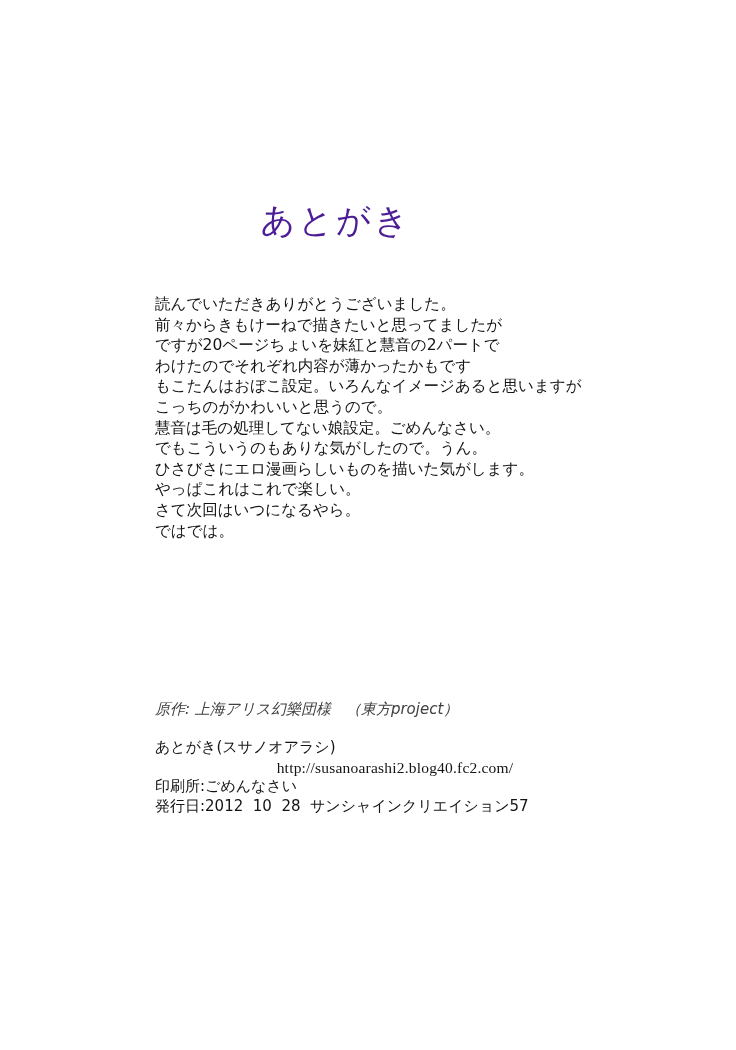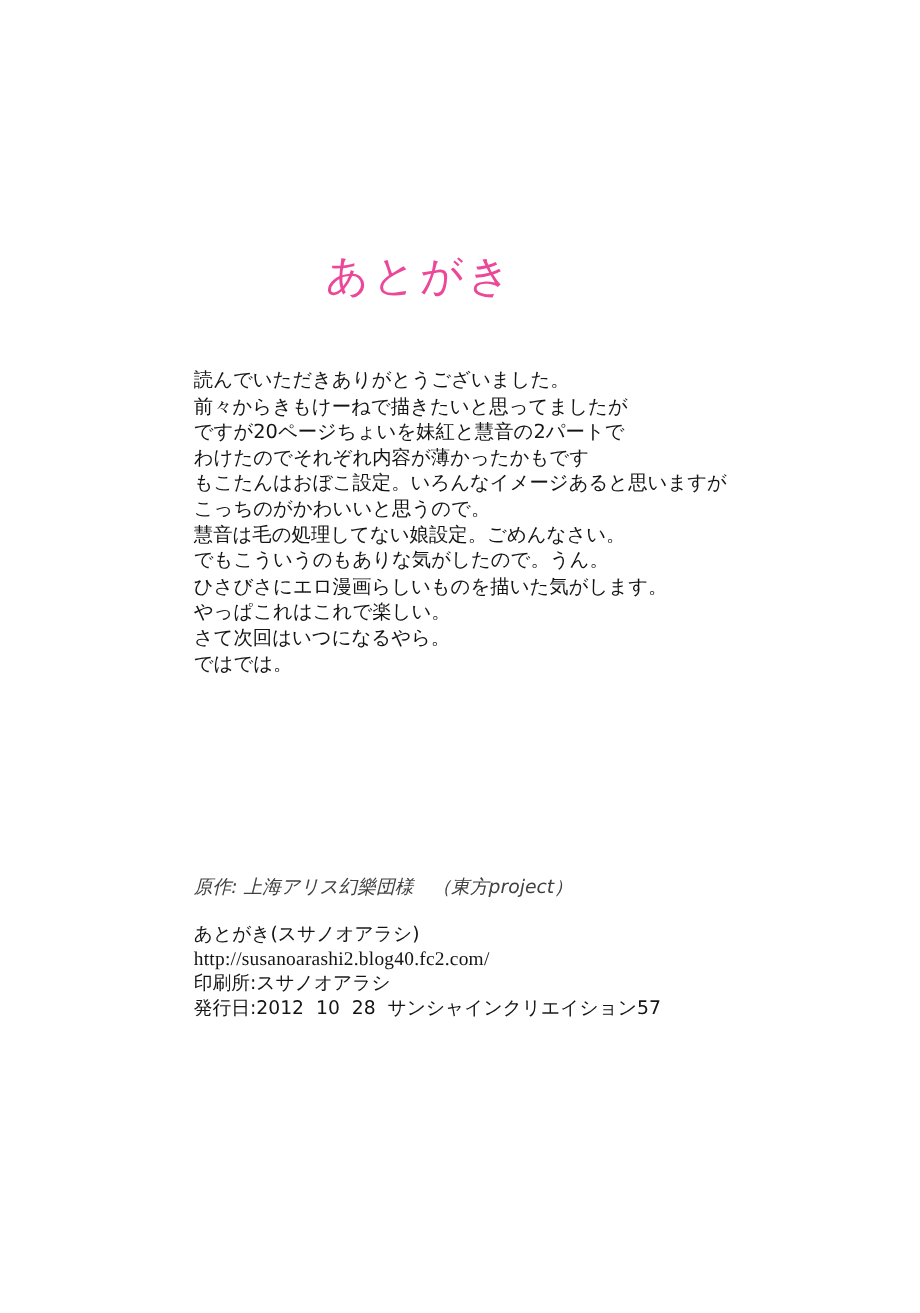--- a/index.html
+++ b/index.html
@@ -24,21 +24,21 @@
   }
   .title {
     position: absolute;
     left: 0;
     top: 198px;
     width: 672px;
     text-align: center;
     font-family: "DejaVu Sans", sans-serif;
     font-size: 34px;
     letter-spacing: 3px;
-    color: #ec4899;
+    color: #4c1d95;
     font-weight: 400;
   }
   .body-text {
     position: absolute;
     left: 155px;
     top: 294px;
     width: 470px;
     font-family: "DejaVu Sans", sans-serif;
     font-size: 15.5px;
     line-height: 20.6px;
@@ -72,20 +72,21 @@
   }
   .colophon p {
     margin: 0;
     padding: 0;
     white-space: pre;
   }
   .colophon p.url {
     font-family: "Liberation Serif", serif;
     font-size: 15.5px;
     letter-spacing: 0.2px;
+    text-align: center;
   }
   .colophon p.pixiv {
     font-family: "Liberation Serif", serif;
     font-size: 15.5px;
     letter-spacing: 0.2px;
   }
 </style>
 </head>
 <body>
 
@@ -106,17 +107,17 @@
     <p>やっぱこれはこれで楽しい。</p>
     <p>さて次回はいつになるやら。</p>
     <p>ではでは。</p>
   </div>
 
   <div class="credit-main">原作: 上海アリス幻樂団様　（東方project）</div>
 
   <div class="colophon">
     <p>あとがき(スサノオアラシ)</p>
     <p class="url">http://susanoarashi2.blog40.fc2.com/</p>
-    <p>印刷所:スサノオアラシ</p>
+    <p>印刷所:ごめんなさい</p>
     <p>発行日:2012  10  28  サンシャインクリエイション57</p>
   </div>
 
 </div>
 
 </body></html>

